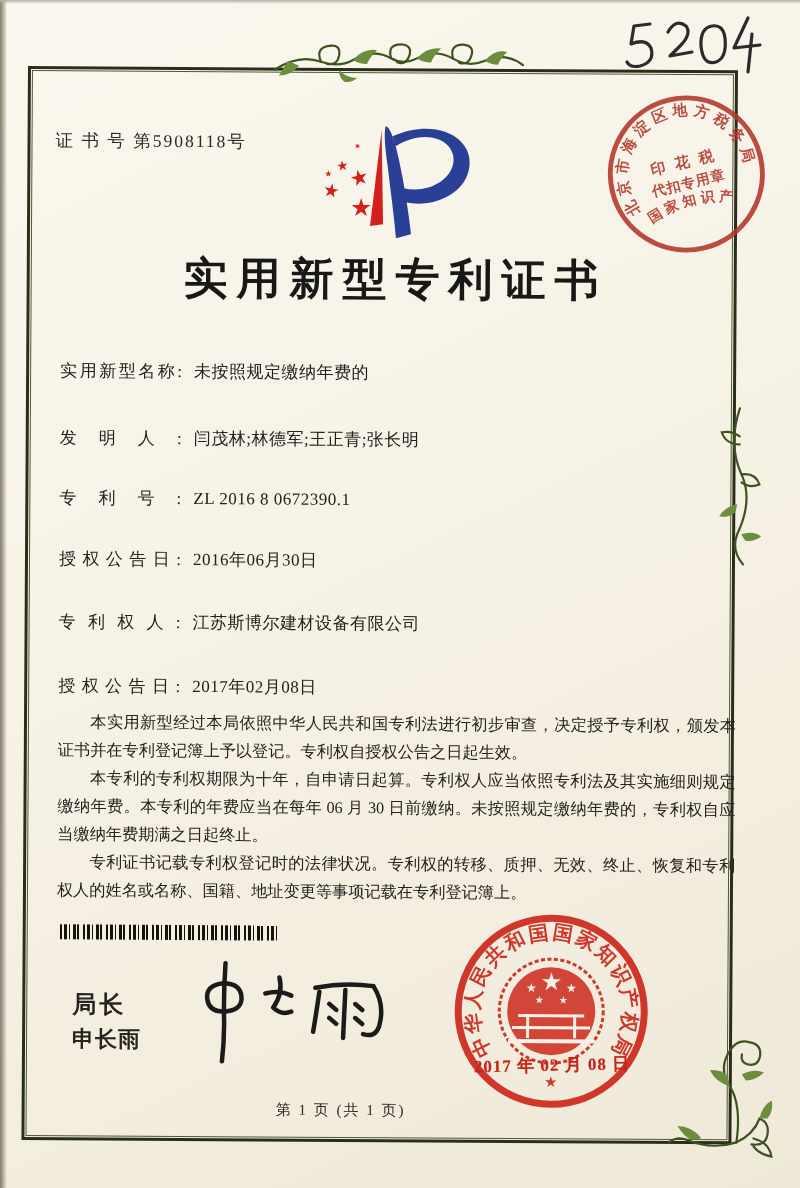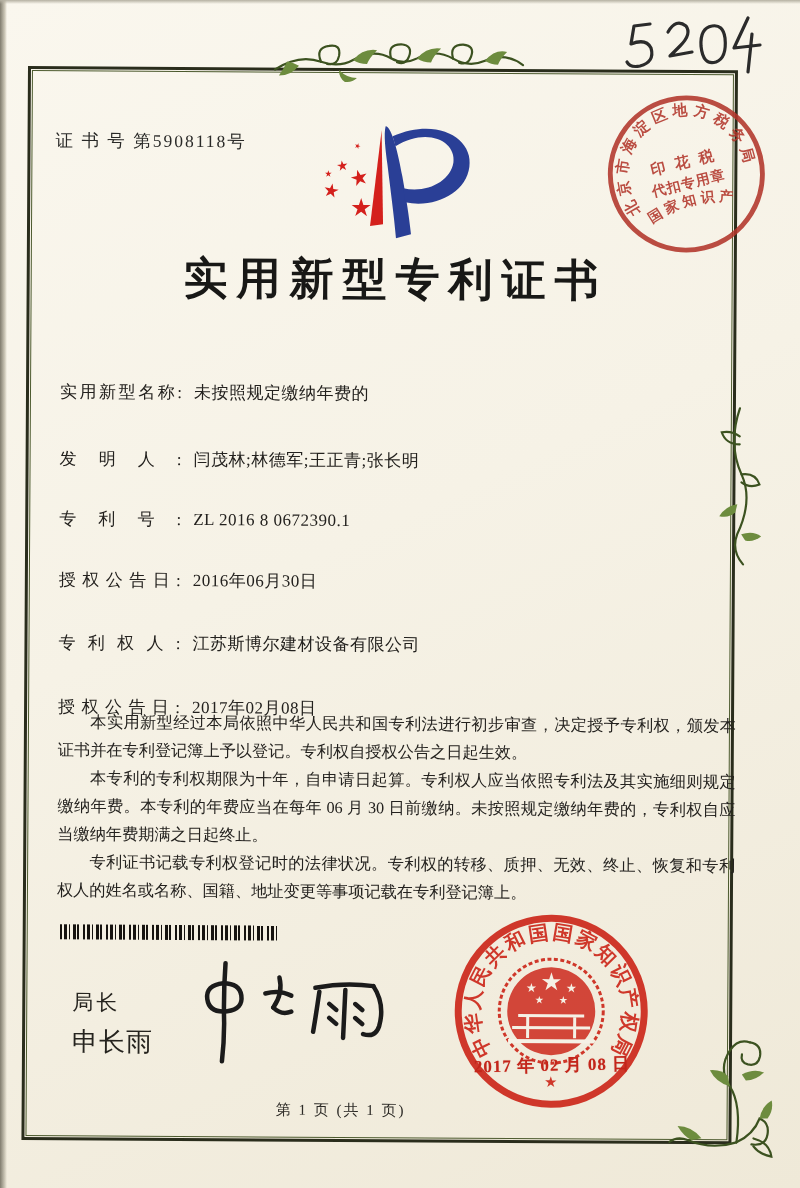--- a/index.html
+++ b/index.html
@@ -33,39 +33,39 @@
   .stamp-text{fill:var(--c-stamp-red);font-family:"Liberation Serif",serif;font-weight:bold;}
   .stamp-arc-top{font-size:15px;letter-spacing:5px;}
   .stamp-arc-bottom{font-size:14px;letter-spacing:4px;}
   .stamp-center1{font-size:15px;letter-spacing:3px;}
   .stamp-center2{font-size:14px;letter-spacing:1px;}
 
   .doc-title{position:absolute;left:0;right:0;top:182px;text-align:center;padding-left:28px;
     font-size:44px;font-weight:bold;letter-spacing:9px;color:var(--c-title-ink);}
 
   .field-row{position:absolute;left:34px;right:10px;font-size:17px;color:#23211e;white-space:nowrap;}
-  .flabel{display:inline-block;width:122px;text-align:justify;text-align-last:justify;margin-right:12px;margin-top:21px;}
+  .flabel{display:inline-block;width:122px;text-align:justify;text-align-last:justify;margin-right:12px;}
   .fvalue{letter-spacing:.5px;}
   .row-0{top:293px}.row-1{top:360px}.row-2{top:420px}.row-3{top:481px}.row-4{top:544px}.row-5{top:608px}
 
   .paras{position:absolute;left:34px;top:642px;width:678px;font-size:16.2px;line-height:28px;
     text-align:justify;color:#24221f;}
   .paras p{margin:0;text-indent:2em;}
 
   .barcode{position:absolute;left:37px;top:858px;width:218px;height:15px;
     background:repeating-linear-gradient(90deg,
       #16130f 0 2px,transparent 2px 4px,
       #16130f 4px 7px,transparent 7px 9px,
       #16130f 9px 10px,transparent 10px 13px,
       #16130f 13px 16px,transparent 16px 17px,
       #16130f 17px 19px,transparent 19px 23px);}
 
-  .sig-title{position:absolute;left:50px;top:922px;font-size:21px;font-weight:normal;
+  .sig-title{position:absolute;left:50px;top:922px;font-size:24px;font-weight:bold;
     font-family:"Liberation Sans","DejaVu Sans",sans-serif;color:#26241f;letter-spacing:3px;}
-  .sig-name{position:absolute;left:50px;top:958px;font-size:26px;font-weight:normal;
+  .sig-name{position:absolute;left:50px;top:958px;font-size:22px;font-weight:bold;
     font-family:"Liberation Sans","DejaVu Sans",sans-serif;color:#26241f;letter-spacing:1px;}
   .signature-svg{position:absolute;left:167px;top:886px;width:220px;height:120px;}
   .sig-stroke{fill:none;stroke:#1b1b1b;stroke-width:4.5;stroke-linecap:round;stroke-linejoin:round;}
 
   .seal-bottom{position:absolute;left:424px;top:837px;width:210px;height:210px;opacity:.93;}
   .seal-ring{fill:none;stroke:var(--c-seal-red);stroke-width:7;}
   .seal-text{fill:var(--c-seal-red);font-size:20px;letter-spacing:2.5px;font-weight:bold;
     font-family:"Liberation Serif",serif;}
   .emblem-disc{fill:var(--c-seal-red);opacity:.92;}
   .emblem-wreath{fill:none;stroke:var(--c-seal-red);stroke-width:3;stroke-dasharray:4 2.5;}

